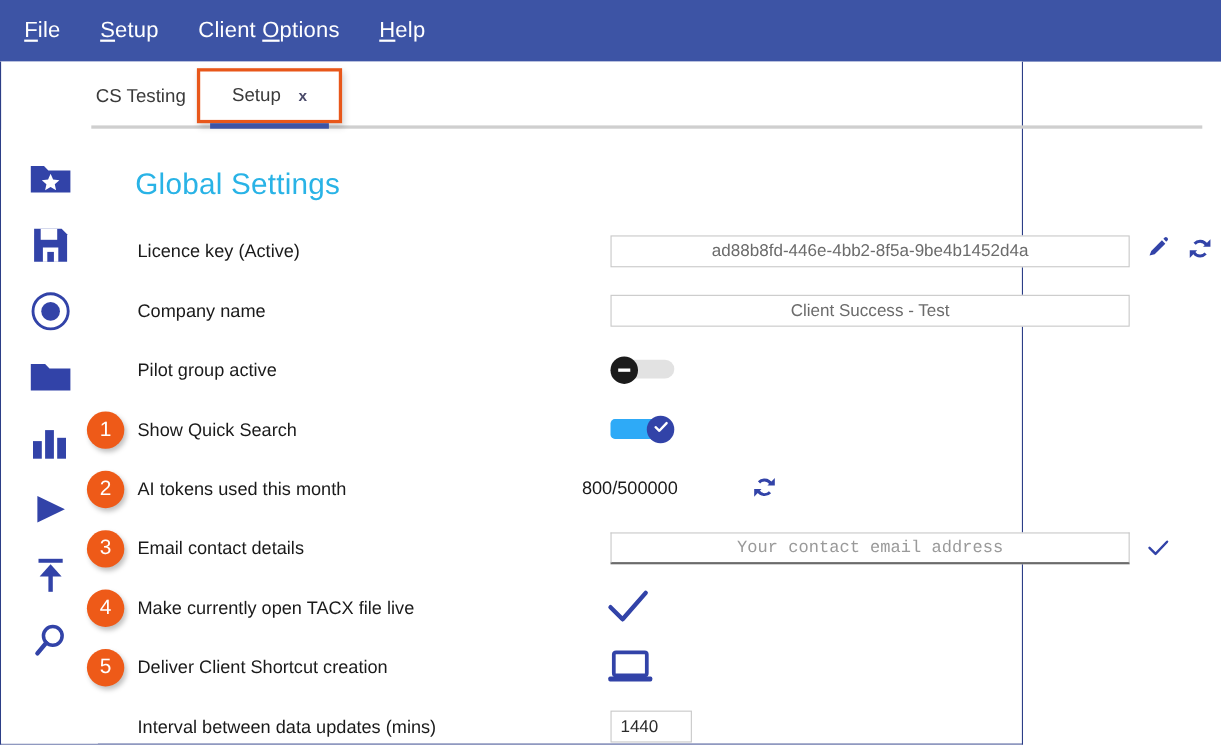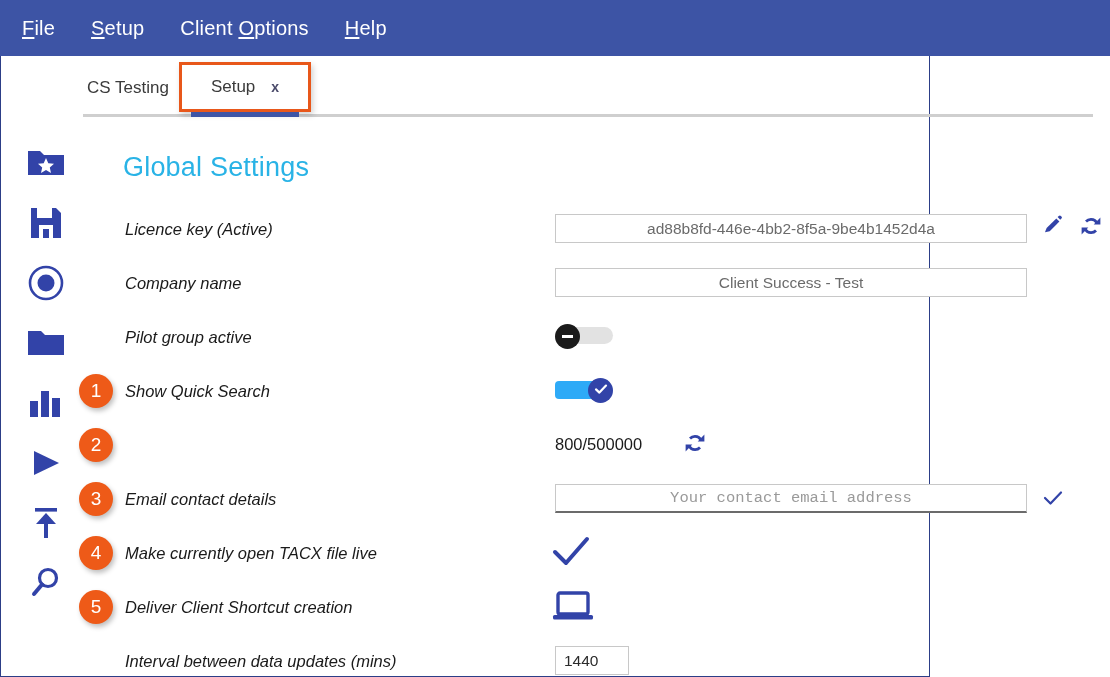--- a/index.html
+++ b/index.html
@@ -82,21 +82,21 @@
   .page-title{
     position:absolute; left:34px; top:34px;
     font-size:27px; color:#29b3e6; font-weight:normal; letter-spacing:.2px;
   }
 
   .row{
     position:absolute; left:0; width:1020px; height:46px;
   }
   .row-label{
     position:absolute; left:36px; top:10px;
-    font-size:16.5px; color:#1a1a1a; white-space:nowrap;font-style:italic;
+    font-size:16.5px; color:#1a1a1a; white-space:nowrap;
   }
 
   
   .badge{
     position:absolute; left:-10px; top:2px;
     width:34px; height:34px; border-radius:50%;
     background:#ee5a18; color:#ffffff;
     font-size:19px; display:flex; align-items:center; justify-content:center;
     box-shadow:2px 3px 5px rgba(0,0,0,.25);
   }
@@ -131,21 +131,21 @@
   }
   .toggle .knob{
     position:absolute; top:0; width:25px; height:25px; border-radius:50%;
     display:flex; align-items:center; justify-content:center;
   }
   .toggle.off .knob{ left:0px; background:#1b1b1b; }
   .toggle.on  .knob{ left:33px; background:#3243a8; }
   .knob-dash{ width:11px; height:3px; background:#ffffff; }
 
   .static-value{
-    position:absolute; left:466px; top:9px;
+    position:absolute; left:440px; top:9px;
     font-size:16.5px; color:#1a1a1a; white-space:nowrap;text-align:center;
   }
 </style>
 </head>
 <body>
 
 <div class="menubar">
   <div class="menu-item"><span></span><u>F</u><span>ile</span></div>
   <div class="menu-item"><span></span><u>S</u><span>etup</span></div>
   <div class="menu-item"><span>Client </span><u>O</u><span>ptions</span></div>
@@ -293,20 +293,21 @@
             <svg width="16" height="16" viewBox="0 0 16 16">
               <polyline points="3,8.4 6.4,11.6 13,4.6" fill="none" stroke="#ffffff" stroke-width="2.2" stroke-linecap="round" stroke-linejoin="round"></polyline>
             </svg>
           </span>
         </div>
       </div>
     </div>
 
     <div class="row" style="top:308px;">
       <div class="badge">2</div>
+      <div class="row-label">AI tokens used this month</div>
       <div class="static-value">800/500000</div>
       <span class="icon-btn" style="left:592px;top:5px;">
         <span>
           <svg width="24" height="24" viewBox="0 0 24 24">
             <path d="M12 4a8 8 0 0 1 7.4 5h-3.1A5.2 5.2 0 0 0 12 6.7a5.3 5.3 0 0 0-4 1.8L6 6.6A8 8 0 0 1 12 4z" fill="#3243a8"></path>
             <polygon points="21.4,3.5 21.4,10.4 14.7,10.4" fill="#3243a8"></polygon>
             <path d="M12 20a8 8 0 0 1-7.4-5h3.1A5.2 5.2 0 0 0 12 17.3a5.3 5.3 0 0 0 4-1.8l2 1.9A8 8 0 0 1 12 20z" fill="#3243a8"></path>
             <polygon points="2.6,20.5 2.6,13.6 9.3,13.6" fill="#3243a8"></polygon>
           </svg>
         </span>

